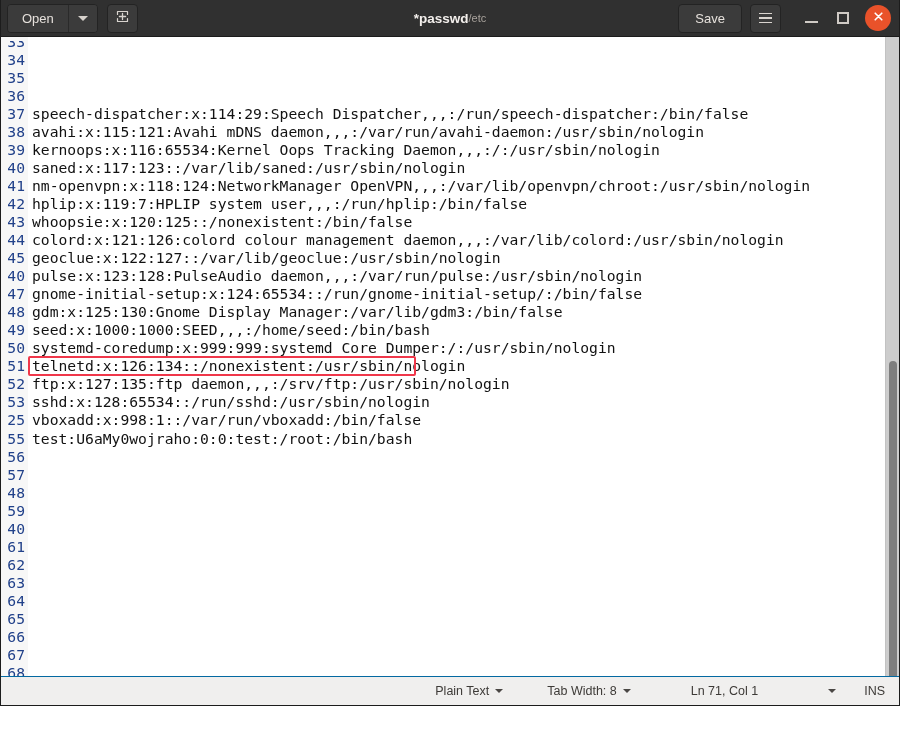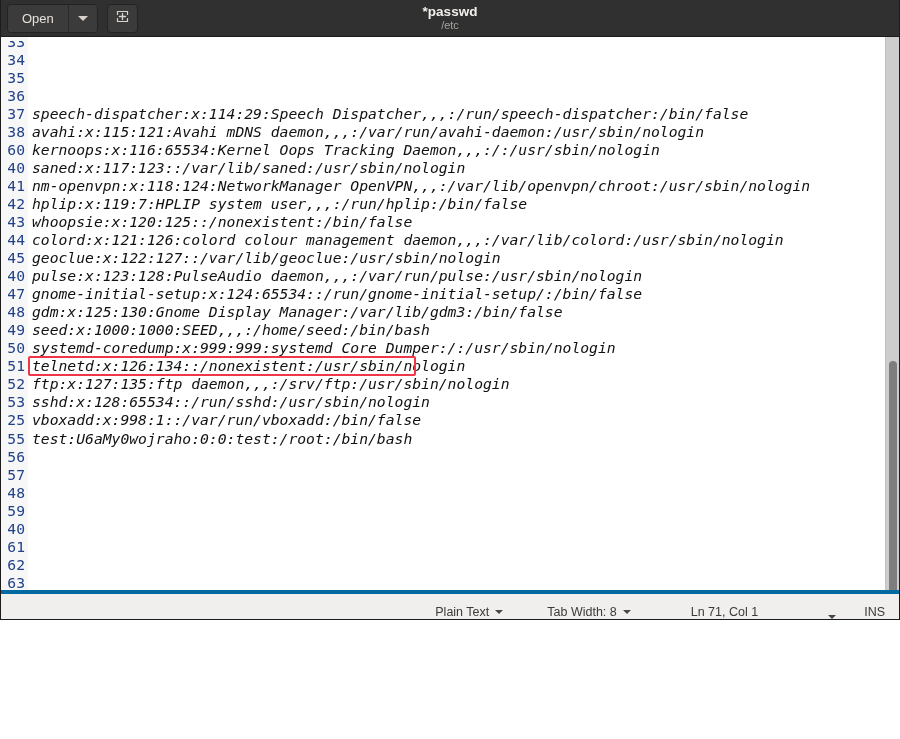--- a/index.html
+++ b/index.html
@@ -9,21 +9,21 @@
   }
   body {
     width: 900px;
     height: 739px;
     overflow: hidden;
     font-family: "Liberation Sans", sans-serif;
     -webkit-font-smoothing: antialiased;
   }
   #app {
     width: 900px;
-    height: 620px;
+    height: 706px;
     position: relative;
     display: flex;
     flex-direction: column;
     background: #c4b5fd;
     box-sizing: border-box;
     border: 1px solid #1c1c1c;
     border-top: none;
   }
 
   
@@ -157,21 +157,21 @@
     display: flex;
     align-items: center;
     justify-content: center;
     margin-left: 6px;
     margin-right: 2px;
   }
   .title-block {
     position: absolute;
     left: 0; right: 0; top: 0; bottom: 0;
     display: flex;
-    flex-direction: column;
+    flex-direction: row;
     align-items: center;
     justify-content: center;
     pointer-events: none;
     z-index: 1;
   }
   .title-main {
     color: #f3efec;
     font-size: 13.5px;
     font-weight: bold;
     line-height: 15px;
@@ -224,21 +224,20 @@
     background: #ffffff;
     color: #111111;
     padding-left: 4px;
     overflow: hidden;
     white-space: pre;
   }
   .code .cl {
     height: 18.05px;
     white-space: pre;
     overflow: hidden;
-    font-style: italic;
   }
   .hl-box {
     position: absolute;
     border: 2px solid #f0374a;
     border-radius: 2px;
     pointer-events: none;
     box-sizing: border-box;
     background: transparent;
   }
   .top-clip {
@@ -274,23 +273,23 @@
     width: 8px;
     border-radius: 4px;
     background: #7e7e7e;
   }
 
   
   .statusbar {
     height: 29px;
     min-height: 29px;
     background: #f0efee;
-    border-top: 4px solid #0369a1;
-    display: flex;
-    align-items: flex-end;
+    border-top: 1px solid #0369a1;
+    display: flex;
+    align-items: center;
     font-size: 12.5px;
     color: #3d3a37;
     box-sizing: border-box;
     padding-right: 14px;
   }
   .sb-spacer { flex: 1; }
   .sb-item {
     display: flex;
     align-items: center;
     gap: 6px;
@@ -331,32 +330,53 @@
           </svg>
         </span>
       </div>
     </div>
 
     <div class="title-block">
       <div class="title-main">*passwd</div>
       <div class="title-sub">/etc</div>
     </div>
 
+    <div class="hb-right">
+      <div class="btn-save">Save</div>
+      <div class="btn-menu">
+        <span class="burger-line"></span>
+        <span class="burger-line"></span>
+        <span class="burger-line"></span>
+      </div>
+      <div class="wc">
+        <span class="wc-min"></span>
+      </div>
+      <div class="wc">
+        <span class="wc-max"></span>
+      </div>
+      <div class="wc-close">
+        <span>
+          <svg width="13" height="13" viewBox="0 0 13 13" aria-hidden="true">
+            <path d="M3.2 3.2 L9.8 9.8 M9.8 3.2 L3.2 9.8" stroke="#ffffff" stroke-width="1.6" stroke-linecap="round"></path>
+          </svg>
+        </span>
+      </div>
+    </div>
   </div>
 
   <div class="editor-wrap">
     <div class="editor">
       <div class="gutter" id="gutter" style="margin-top: -4.5px;">
           <div class="ln">33</div>
           <div class="ln">34</div>
           <div class="ln">35</div>
           <div class="ln">36</div>
           <div class="ln">37</div>
           <div class="ln">38</div>
-          <div class="ln">60</div>
+          <div class="ln">39</div>
           <div class="ln">40</div>
           <div class="ln">41</div>
           <div class="ln">42</div>
           <div class="ln">43</div>
           <div class="ln">44</div>
           <div class="ln">45</div>
           <div class="ln">40</div>
           <div class="ln">47</div>
           <div class="ln">48</div>
           <div class="ln">49</div>

